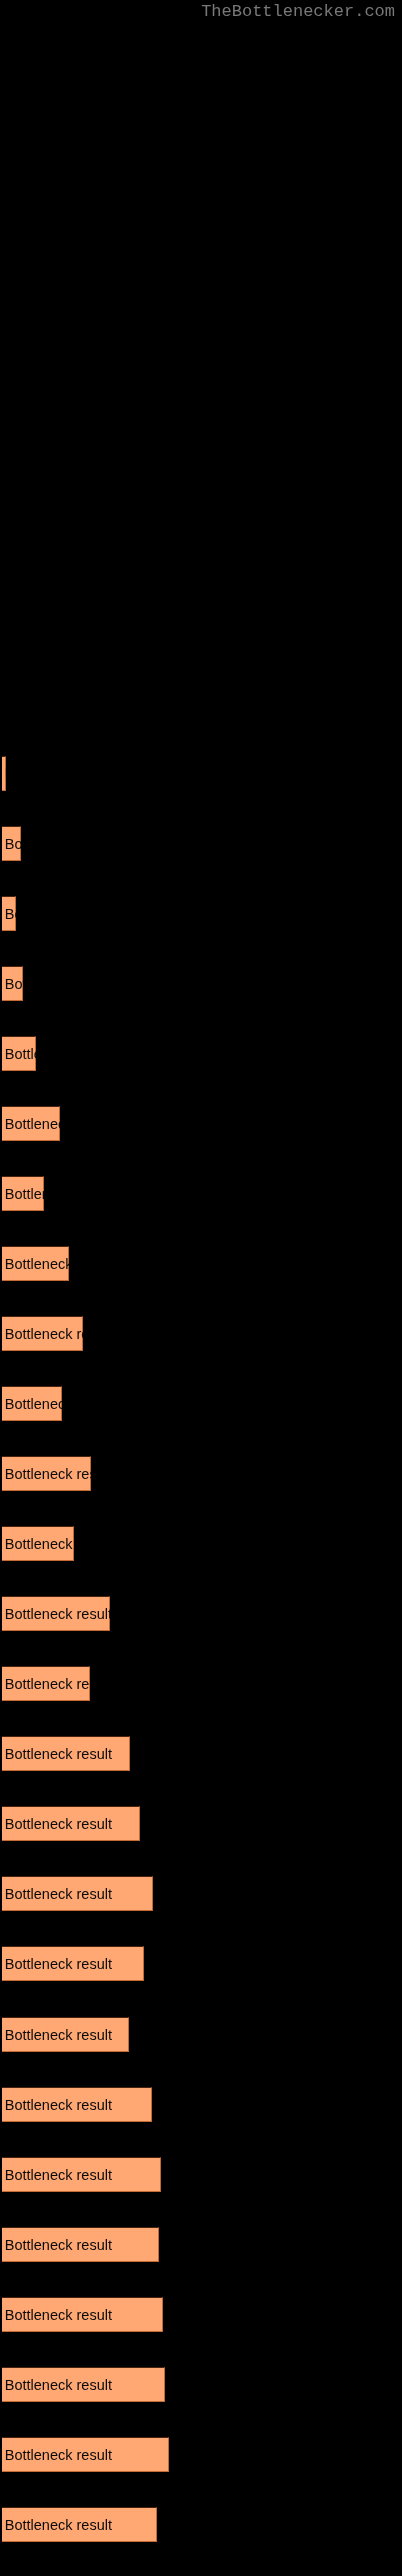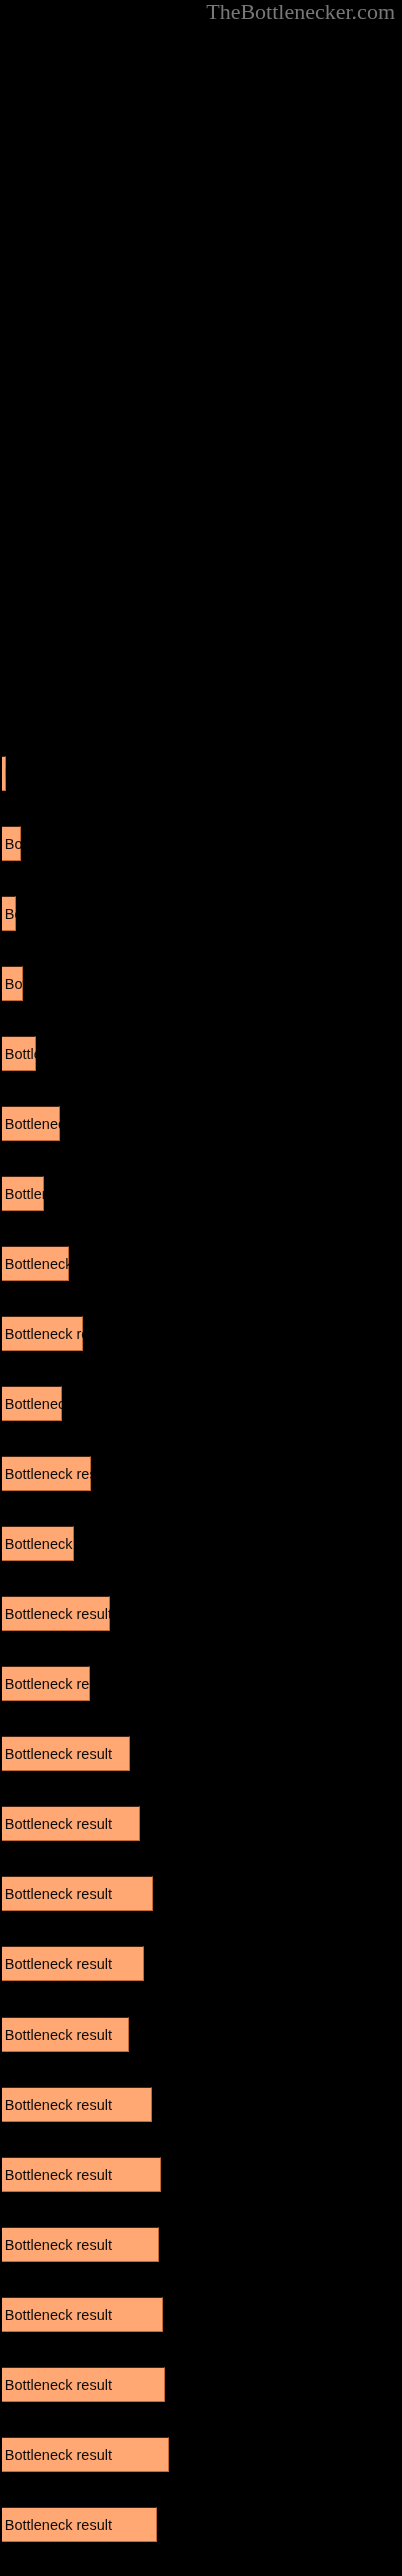--- a/index.html
+++ b/index.html
@@ -18,22 +18,22 @@
     position: absolute;
     left: 0; top: 0;
     width: 403px;
     height: 2576px;
     background: #000000;
   }
   .watermark {
     position: absolute;
     right: 8px;
     top: 0.8px;
-    font-family: Liberation Serif, serif;
-    font-size: 22px;
+    font-family: Liberation Mono, monospace;
+    font-size: 17px;
     font-weight: 400;
     color: #787878;
     letter-spacing: 0px;
     white-space: nowrap;
     line-height: 21px;
   }
   .plot-area {
     position: absolute;
     left: 0;
     top: 0;

